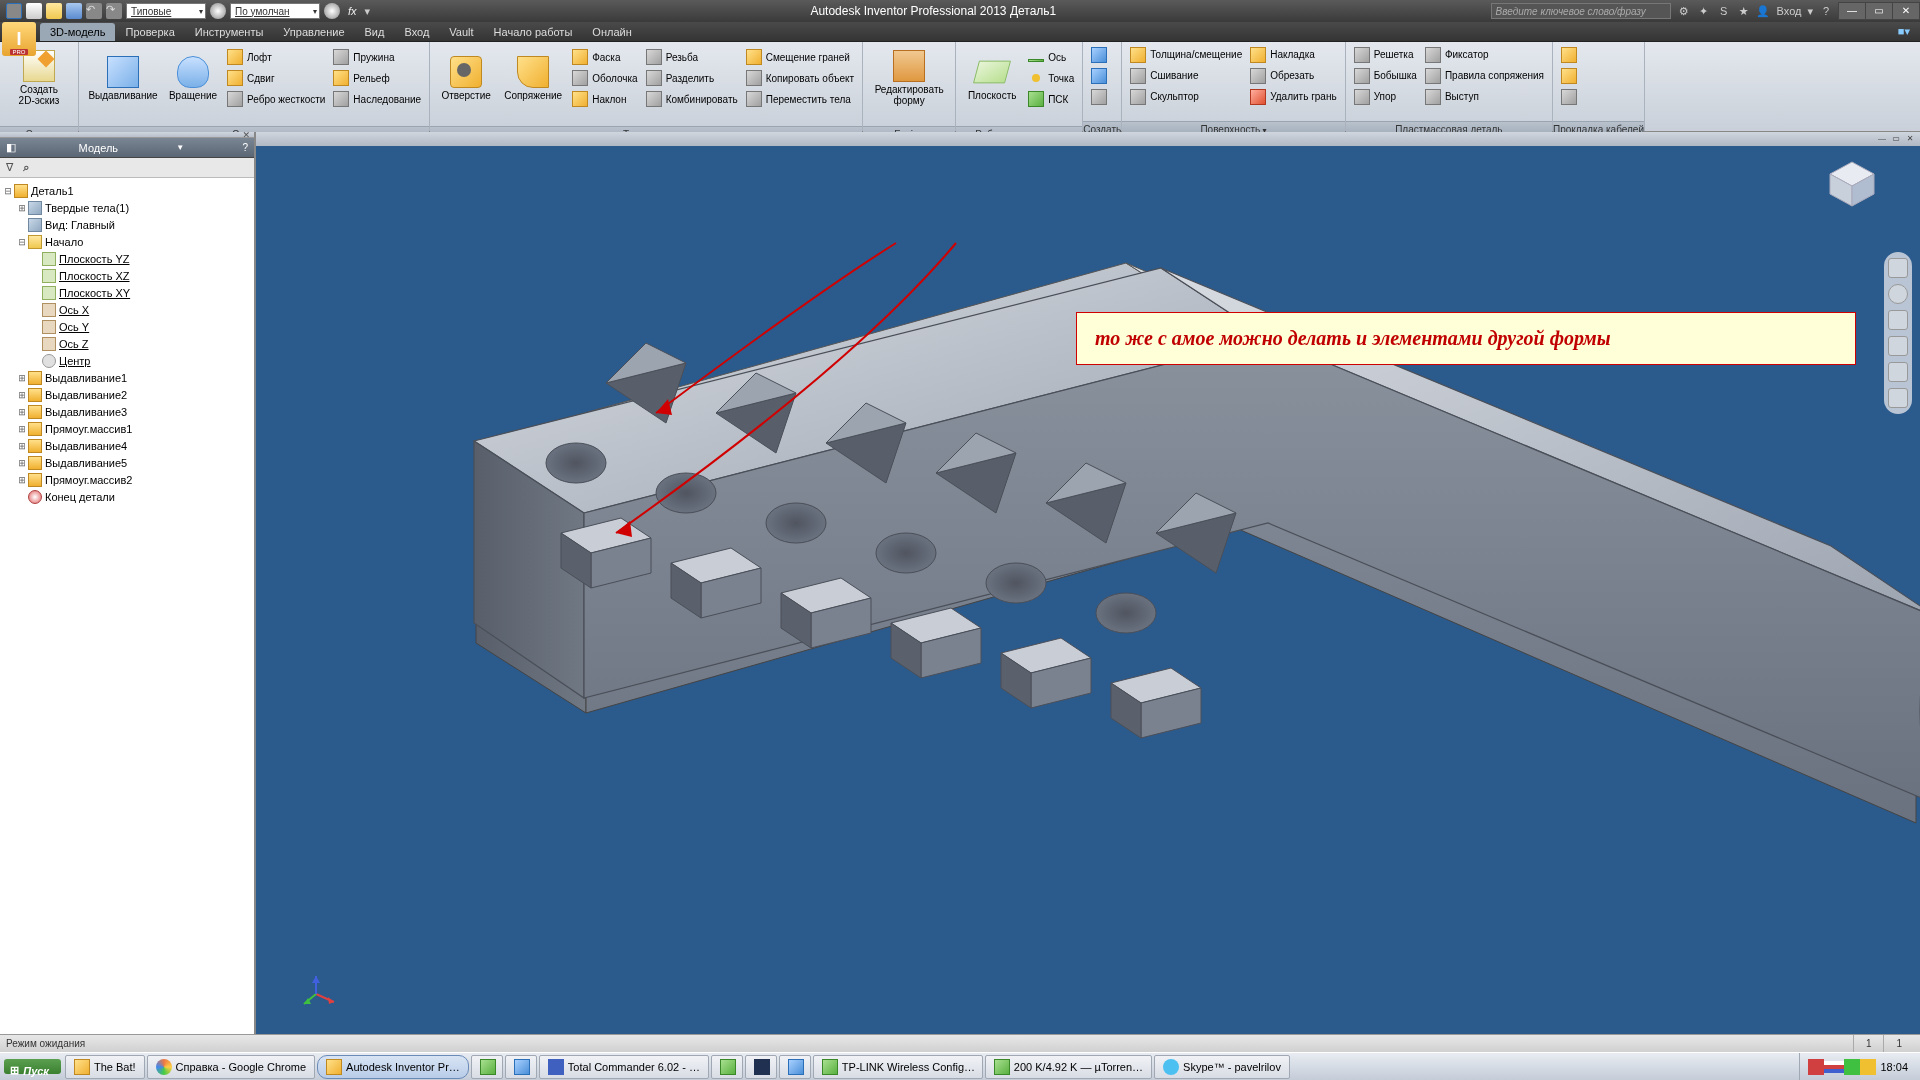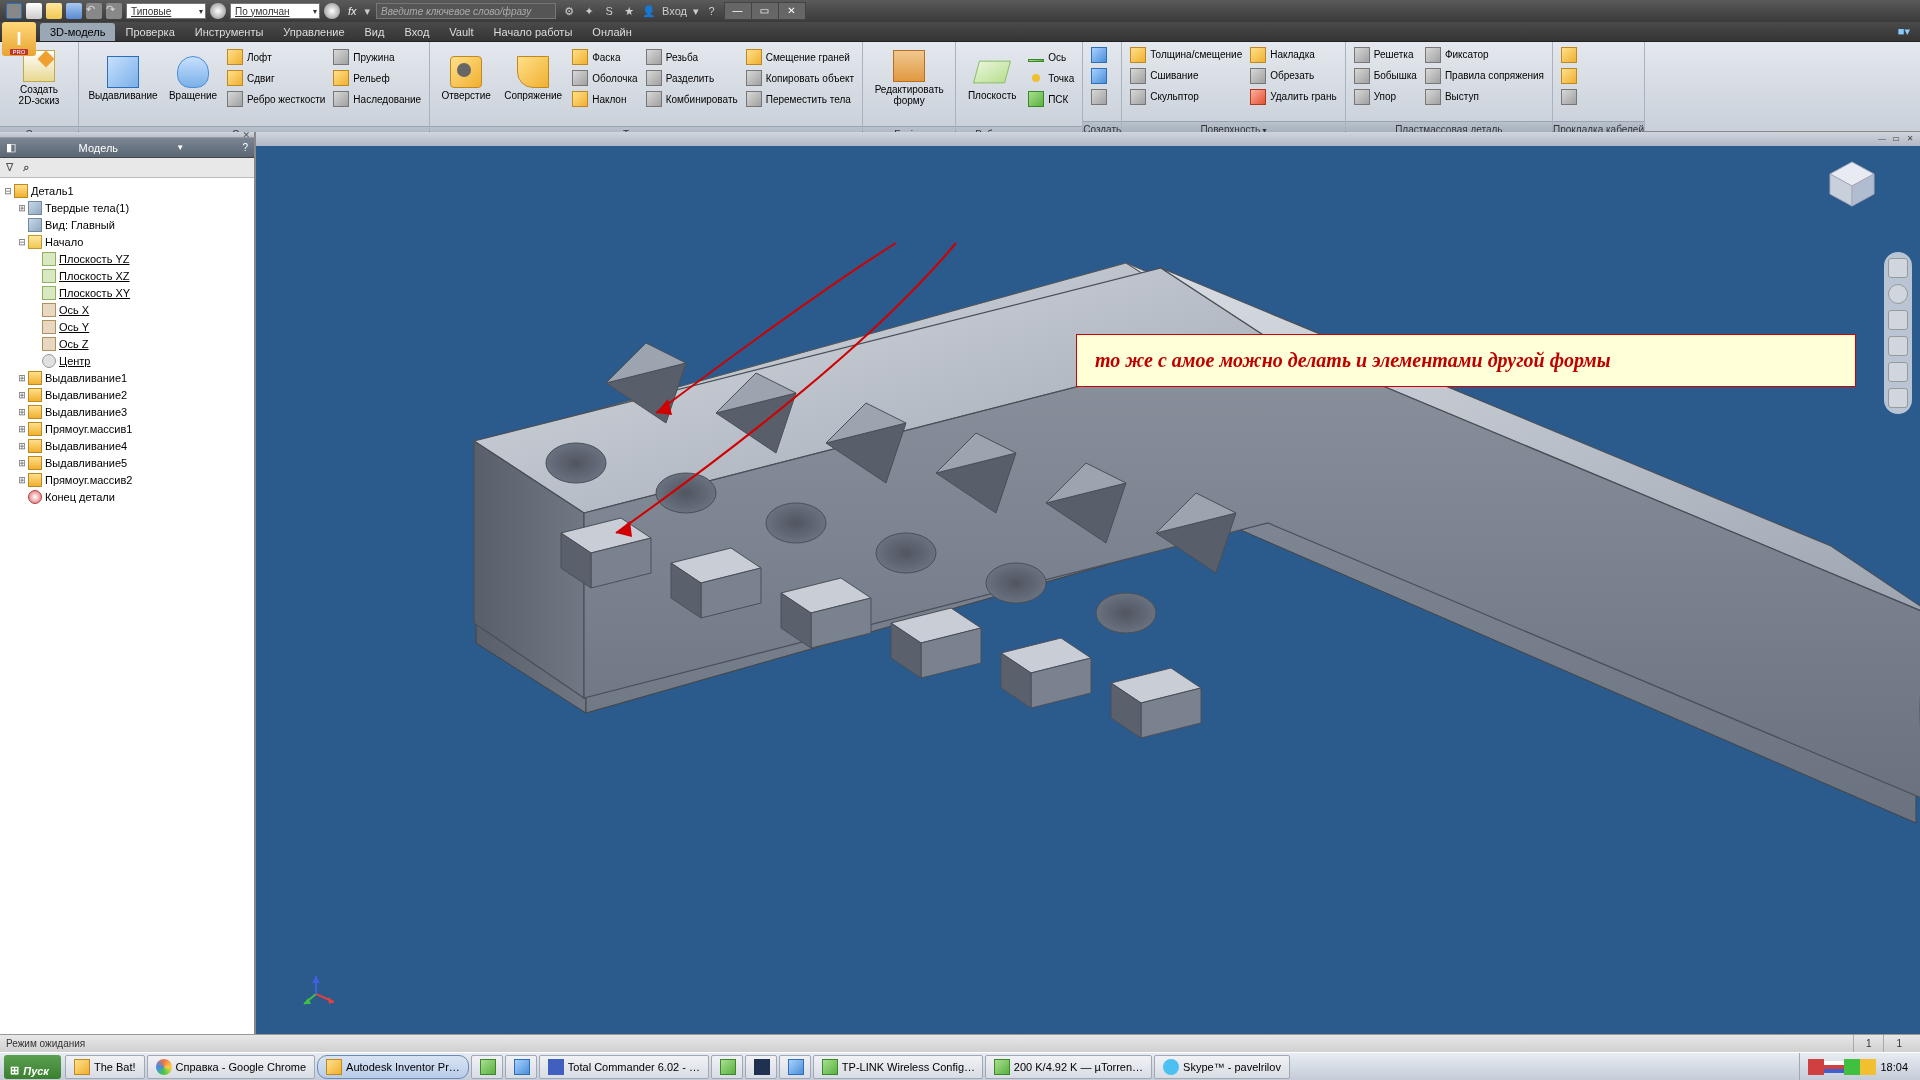--- a/index.html
+++ b/index.html
@@ -68,31 +68,31 @@
 .ni-cube { background: linear-gradient(135deg,#c8d8e8,#90a8c0); border: 1px solid #7088a0; }
 .plus { color: #06a; }
 
 
 .viewport { flex: 1; position: relative; background: #2b5a8c; overflow: hidden; }
 .vp-bar { position: absolute; top: 0; left: 0; right: 0; height: 14px; background: linear-gradient(#d0d6de,#b0b8c4); display: flex; justify-content: flex-end; align-items: center; gap: 2px; padding-right: 4px; }
 .vp-bar div { width: 12px; height: 10px; font-size: 8px; color: #444; text-align: center; }
 .viewcube { position: absolute; top: 24px; right: 40px; width: 56px; height: 56px; }
 .navbar { position: absolute; top: 120px; right: 8px; width: 28px; background: rgba(210,216,224,0.85); border-radius: 14px; padding: 6px 0; display: flex; flex-direction: column; align-items: center; gap: 6px; }
 .navbar div { width: 20px; height: 20px; background: #d0d6de; border: 1px solid #999; border-radius: 3px; }
-.callout { position: absolute; top: 180px; left: 820px; width: 780px; background: #ffffd8; border: 1.5px solid #d00000; padding: 14px 18px; font-size: 20px; font-style: italic; font-weight: bold; color: #c00000; font-family: "Times New Roman", serif; margin-top: 22px; }
+.callout { position: absolute; top: 180px; left: 820px; width: 780px; background: #ffffd8; border: 1.5px solid #d00000; padding: 14px 18px; font-size: 20px; font-style: italic; font-weight: bold; color: #c00000; font-family: "Times New Roman", serif; }
 .coord-sys { position: absolute; bottom: 20px; left: 40px; }
 
 
 .statusbar { height: 18px; background: linear-gradient(#e8e8e8,#d0d0d0); border-top: 1px solid #999; display: flex; align-items: center; font-size: 10px; color: #333; padding: 0 6px; }
 .statusbar .sp { flex: 1; }
 .statusbar .cell { border-left: 1px solid #aaa; padding: 0 12px; height: 100%; display: flex; align-items: center; }
 
 
 .taskbar { height: 28px; background: linear-gradient(#e8ecf2,#c4ccd8); border-top: 1px solid #fff; display: flex; align-items: center; font-size: 11px; }
-.taskbar .start { height: 24px; padding: 8px 12px 0 6px; background: linear-gradient(#5aa050,#3a8030); color: #fff; border-radius: 3px; margin: 0 4px; display: flex; align-items: center; gap: 4px; font-style: italic; font-weight: bold; }
+.taskbar .start { height: 15px; padding: 8px 12px 0 6px; background: linear-gradient(#5aa050,#3a8030); color: #fff; border-radius: 3px; margin: 0 4px; display: flex; align-items: center; gap: 4px; font-style: italic; font-weight: bold; }
 .taskbar .start::before { content: "⊞"; font-style: normal; }
 .taskbar .tbtn { height: 24px; padding: 0 8px; background: linear-gradient(#f0f2f6,#d8dce4); border: 1px solid #a0a8b4; border-radius: 2px; margin-right: 2px; display: flex; align-items: center; gap: 4px; max-width: 170px; overflow: hidden; white-space: nowrap; cursor: pointer; }
 .taskbar .tbtn.active { background: linear-gradient(#d8e4f4,#b8cce8); border-color: #6a8ab8; border-radius: 10px; }
 .taskbar .tbtn .ti { width: 16px; height: 16px; flex-shrink: 0; }
 .taskbar .tray { margin-left: auto; display: flex; align-items: center; gap: 0; padding: 0 8px; border-left: 1px solid #a0a8b4; height: 100%; }
 .taskbar .tray .ti { width: 16px; height: 16px; }
 .taskbar .clock { font-size: 11px; padding: 0 4px; }
 </style>
 </head>
 <body>
@@ -105,20 +105,21 @@
     <div class="ico" style="background:linear-gradient(#a8c8f0,#5a8ad0)"></div>
     <div class="ico" style="background:#888">↶</div>
     <div class="ico" style="background:#888">↷</div>
     <div class="combo" style="width:80px">Типовые</div>
     <div class="ico" style="background:radial-gradient(#fff,#888);border-radius:50%"></div>
     <div class="combo" style="width:90px">По умолчан</div>
     <div class="ico" style="background:radial-gradient(#fff,#888);border-radius:50%"></div>
     <span style="color:#eee;font-style:italic;padding:0 4px">fx</span>
     <span style="color:#ccc">▾</span>
   </div>
+  <div class="title">Autodesk Inventor Professional 2013   Деталь1</div>
   <div class="search">Введите ключевое слово/фразу</div>
   <div class="right-icons">
     <span class="ico">⚙</span>
     <span class="ico">✦</span>
     <span class="ico">S</span>
     <span class="ico">★</span>
     <span class="ico">👤</span>
     <span style="color:#ccc;font-size:11px">Вход</span>
     <span style="color:#ccc">▾</span>
     <span class="ico">?</span>

